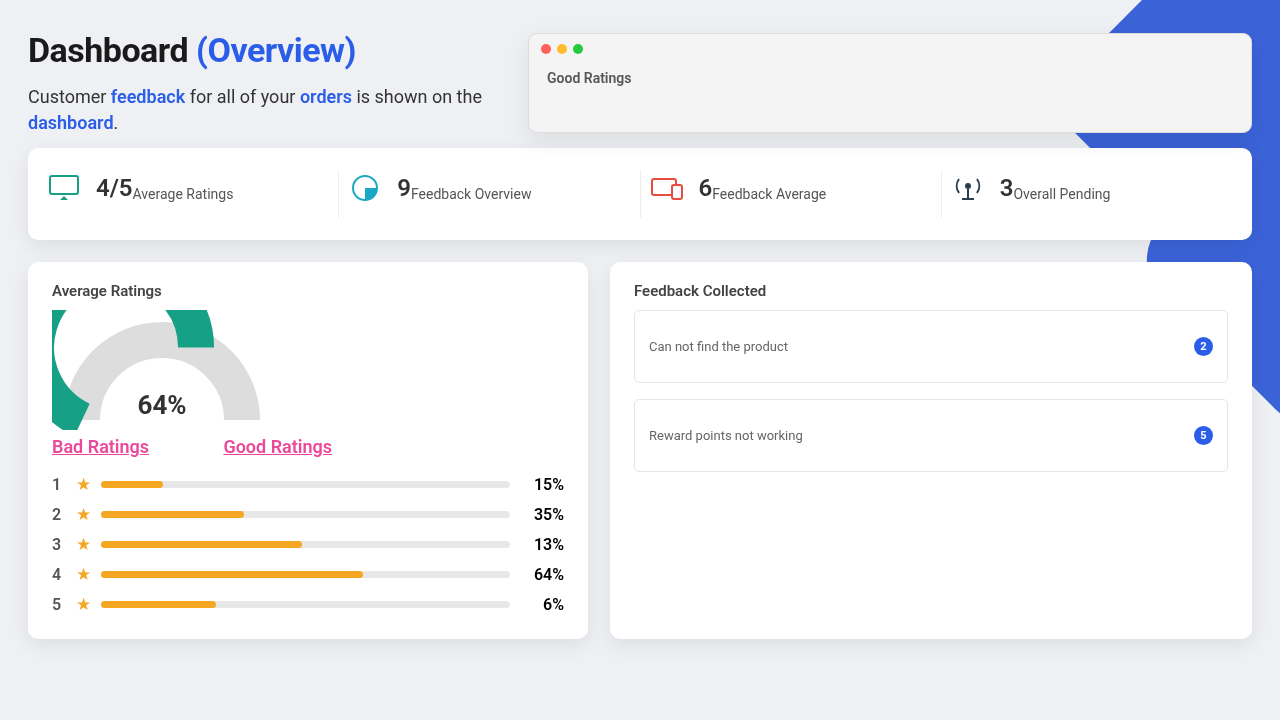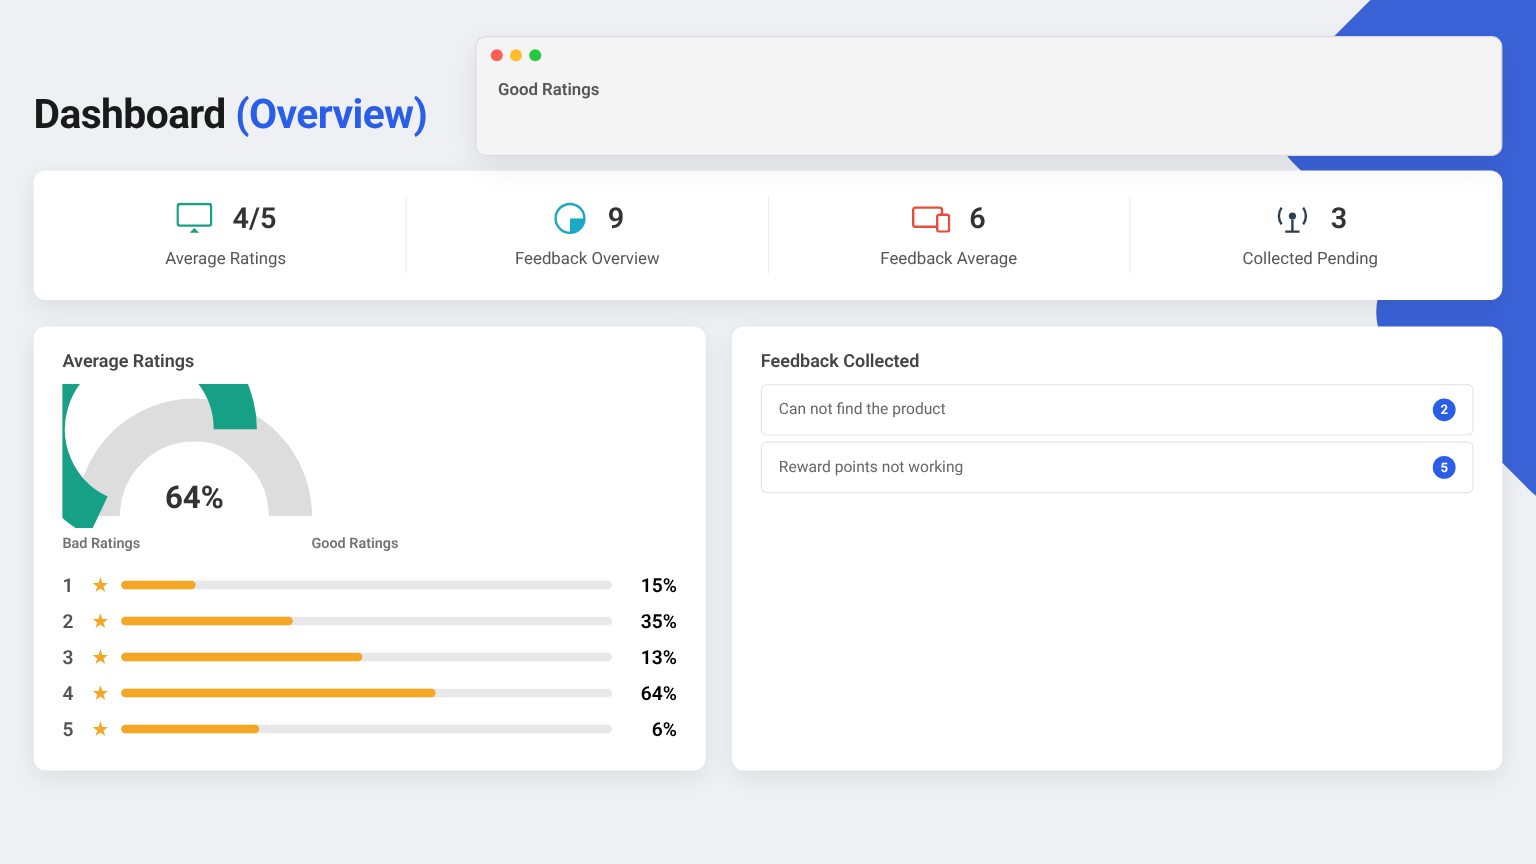--- a/index.html
+++ b/index.html
@@ -23,21 +23,21 @@
 .bg-shape2 {
   position: absolute;
   width: 260px; height: 260px;
   background: #3b63d8;
   border-radius: 50px;
   transform: rotate(45deg);
   top: 130px; right: -160px;
   z-index: 0;
 }
 .container { position: relative; z-index: 1; padding: 30px 28px; }
-.header { display: flex; align-items: flex-end; gap: 40px; margin-bottom: 12px; }
+.header { display: flex; align-items: center; gap: 40px; margin-bottom: 12px; }
 .header-left { flex: 0 0 auto; }
 .title { font-size: 34px; font-weight: 700; color: #1a1a1a; margin-bottom: 14px; letter-spacing: -0.5px; }
 .title .hl { color: #2a5ee8; }
 .subtitle { font-size: 18px; color: #333; line-height: 1.45; max-width: 460px; }
 .subtitle .hl { color: #2a5ee8; font-weight: 600; }
 .browser-mock {
   flex: 1;
   background: #f4f4f4;
   border: 1px solid #ddd;
   border-radius: 9px;
@@ -55,21 +55,21 @@
   background: #fff;
   border-radius: 10px;
   box-shadow: 0 6px 20px rgba(0,0,0,0.08);
   display: flex;
   padding: 22px 10px;
   margin-bottom: 22px;
 }
 .stat {
   flex: 1;
   display: flex;
-  flex-direction: column;
+  flex-direction: row;
   align-items: center;
   border-right: 1px solid #eee;
   padding: 4px 10px;
 }
 .stat:last-child { border-right: none; }
 .stat-top { display: flex; align-items: center; gap: 16px; margin-bottom: 12px; }
 .stat-icon { width: 32px; height: 28px; display: flex; align-items: center; justify-content: center; }
 .stat-val { font-size: 24px; font-weight: 600; color: #333; }
 .stat-label { font-size: 14px; color: #555; }
 .row { display: flex; gap: 22px; }
@@ -83,37 +83,37 @@
 .card.right { flex: 1; }
 .card-title { font-size: 15px; font-weight: 600; color: #444; margin-bottom: 10px; }
 .gauge-row { display: flex; align-items: center; gap: 30px; margin-bottom: 6px; }
 .gauge-wrap { position: relative; width: 220px; height: 120px; }
 .gauge-pct {
   position: absolute; left: 50%; bottom: 10px; transform: translateX(-50%);
   font-size: 26px; font-weight: 700; color: #333;
 }
 .gauge-info { font-size: 14px; font-weight: 600; color: #333; line-height: 1.4; }
 .gauge-labels { display: flex; justify-content: space-between; width: 280px; margin-bottom: 12px; }
-.gauge-labels span { font-size: 12px; font-weight: 600; color: #737373; }
+.gauge-labels span { font-size: 18px; font-weight: 600; color: #ec4899; text-decoration: underline; }
 .rating-row { display: flex; align-items: center; gap: 10px; height: 30px; }
 .rating-num { width: 14px; font-size: 16px; font-weight: 600; color: #555; }
 .star { color: #f5a623; font-size: 17px; }
 .bar-track {
   flex: 1; height: 7px; background: #e8e8e8; border-radius: 4px; position: relative;
 }
 .bar-fill { position: absolute; left: 0; top: 0; bottom: 0; background: #f5a623; border-radius: 4px; }
 .rating-pct { width: 44px; text-align: right; font-size: 16px; font-weight: 600; color: #000000; }
 .analytics-item {
   border: 1px solid #e6e6e6;
   border-radius: 5px;
-  padding: 11px 14px;
+  padding: 26px 14px;
   display: flex;
   justify-content: space-between;
   align-items: center;
-  margin-bottom: 5px;
+  margin-bottom: 16px;
   font-size: 13px;
   color: #666;
 }
 .badge {
   background: #2a5ee8;
   color: #fff;
   border-radius: 50%;
   width: 19px; height: 19px;
   display: flex; align-items: center; justify-content: center;
   font-size: 11px; font-weight: 700;
@@ -124,20 +124,23 @@
 
 <div class="bg-shape1"></div>
 <div class="bg-shape2"></div>
 
 <div class="container">
   <div class="header">
     <div class="header-left">
       <h1 class="title">
         <span>Dashboard </span><span class="hl">(Overview)</span>
       </h1>
+      <p class="subtitle">
+        <span>Customer </span><span class="hl">feedback</span><span> for all of your </span><span class="hl">orders</span><span> is shown on the </span><span class="hl">dashboard</span><span>.</span>
+      </p>
     </div>
     <div class="browser-mock">
       <div class="browser-bar">
         <div class="dot r"></div>
         <div class="dot y"></div>
         <div class="dot g"></div>
       </div>
       <div class="browser-body">
         <div class="bt">Good Ratings</div>
       </div>
@@ -187,21 +190,21 @@
           <svg width="30" height="26" viewBox="0 0 30 26">
               <path d="M6 4 A12 12 0 0 0 6 18" fill="none" stroke="#2c3e50" stroke-width="2"></path>
               <path d="M24 4 A12 12 0 0 1 24 18" fill="none" stroke="#2c3e50" stroke-width="2"></path>
               <circle cx="15" cy="11" r="3" fill="#2c3e50"></circle>
               <line x1="15" y1="14" x2="15" y2="24" stroke="#2c3e50" stroke-width="2"></line>
               <line x1="9" y1="24" x2="21" y2="24" stroke="#2c3e50" stroke-width="2"></line>
             </svg>
         </div>
         <div class="stat-val">3</div>
       </div>
-      <div class="stat-label">Collected Pending</div>
+      <div class="stat-label">Overall Pending</div>
     </div>
   </div>
 
   <div class="row">
     <div class="card left">
       <div class="card-title">Average Ratings</div>
       <div class="gauge-row">
         <div class="gauge-wrap">
           <svg width="220" height="120" viewBox="0 0 220 120">
             <path d="M 30 110 A 80 80 0 0 1 190 110" fill="none" stroke="#ddd" stroke-width="36"></path>

